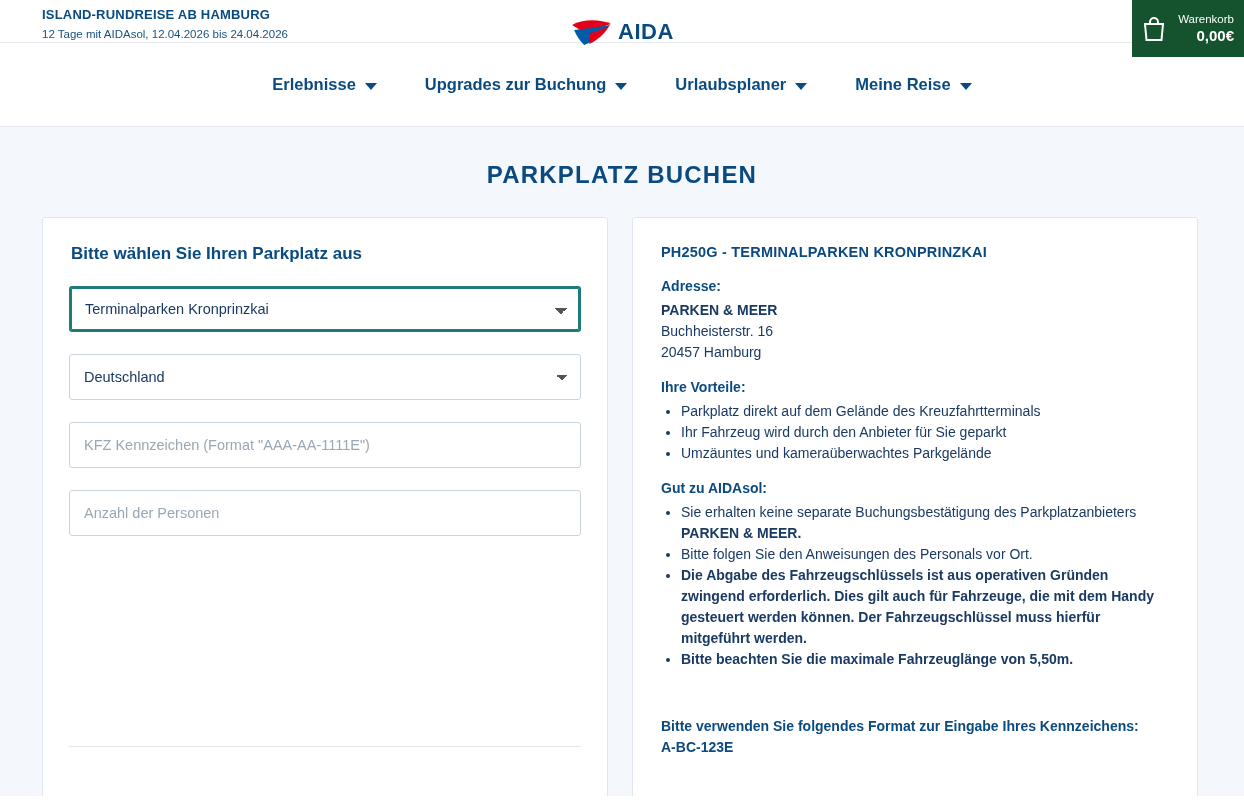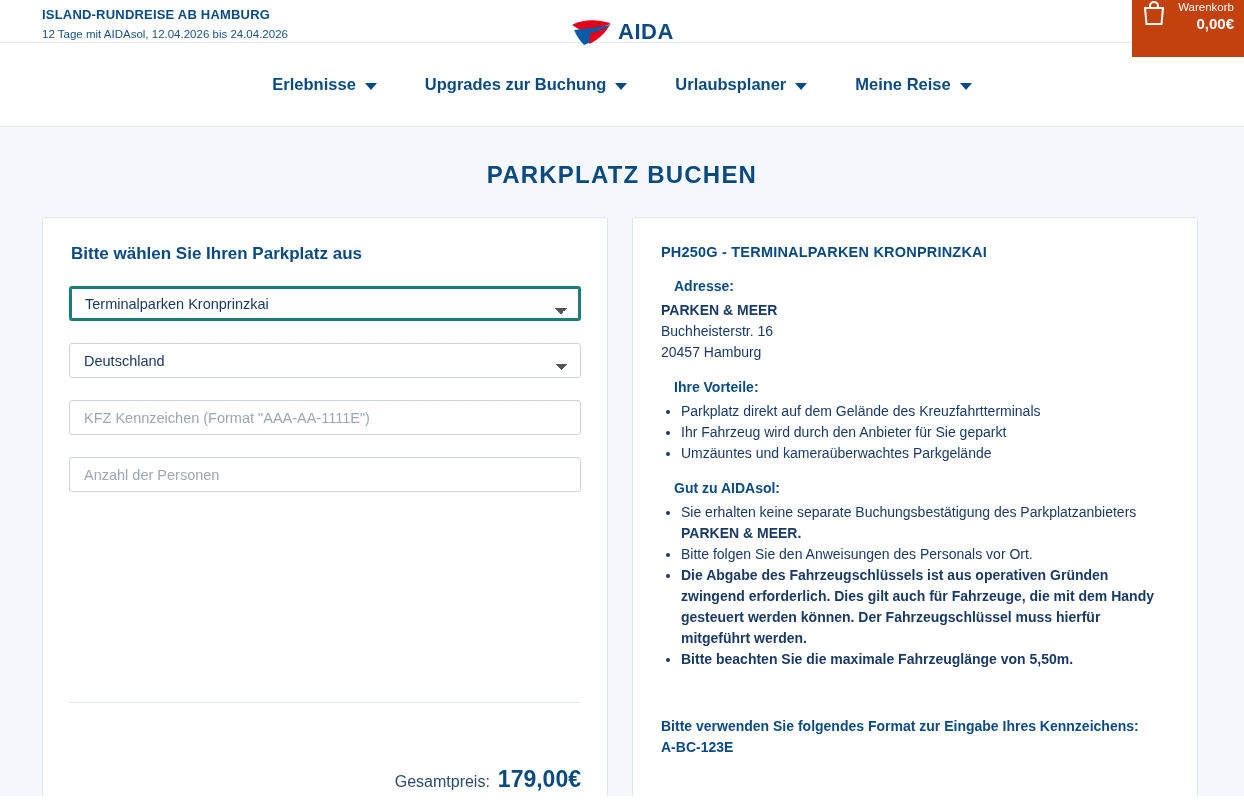--- a/index.html
+++ b/index.html
@@ -50,24 +50,24 @@
   .logo-text {
     font-size: 22px;
     font-weight: bold;
     color: #0a4a80;
     letter-spacing: .5px;
   }
   .cart {
     position: absolute;
     right: 0; top: 0;
     width: 112px; height: 57px;
-    background: #c2410c;
+    background: #14532d;
     color: #ffffff;
     display: flex;
-    align-items: flex-start;
+    align-items: center;
     padding: 0 10px;
     gap: 8px;
   }
   .cart-icon { width: 24px; height: 26px; flex: 0 0 auto; }
   .cart-texts { text-align: right; flex: 1; }
   .cart-label { font-size: 11.5px; line-height: 15px; }
   .cart-amount { font-size: 15px; font-weight: bold; line-height: 18px; }
 
   
   .nav {
@@ -130,21 +130,21 @@
   .left-title {
     font-size: 17px;
     font-weight: bold;
     color: #0a4a80;
     margin: 0 0 22px 2px;
   }
 
   select.field, input.field {
     display: block;
     width: 100%;
-    height: 35px;
+    height: 46px;
     padding: 0 14px;
     margin-bottom: 22px;
     font-size: 14.5px;
     font-family: "Liberation Sans", sans-serif;
     color: #1b3a63;
     background: #ffffff;
     border: 1px solid #c9d4e0;
     border-radius: 3px;
     outline: none;
     appearance: none;
@@ -182,21 +182,21 @@
 
   
   .r-title {
     font-size: 14.5px;
     font-weight: bold;
     color: #0a4a80;
     text-transform: uppercase;
     letter-spacing: .2px;
     margin: 0 0 18px 0;
   }
-  .r-h { font-size: 14px; font-weight: bold; color: #0a4a80; margin: 0 0 6px 13px; }
+  .r-h { font-size: 14px; font-weight: bold; color: #0a4a80; margin: 0 0 6px 0; }
   .r-line { font-size: 14px; line-height: 21px; color: #1b3a63; }
   .r-line.bold { font-weight: bold; }
   .r-line.italic { font-style: italic; }
   .r-gap { height: 16px; }
   ul.r-list {
     margin: 4px 0 0 0;
     padding-left: 20px;
   }
   ul.r-list li {
     font-size: 14px;

